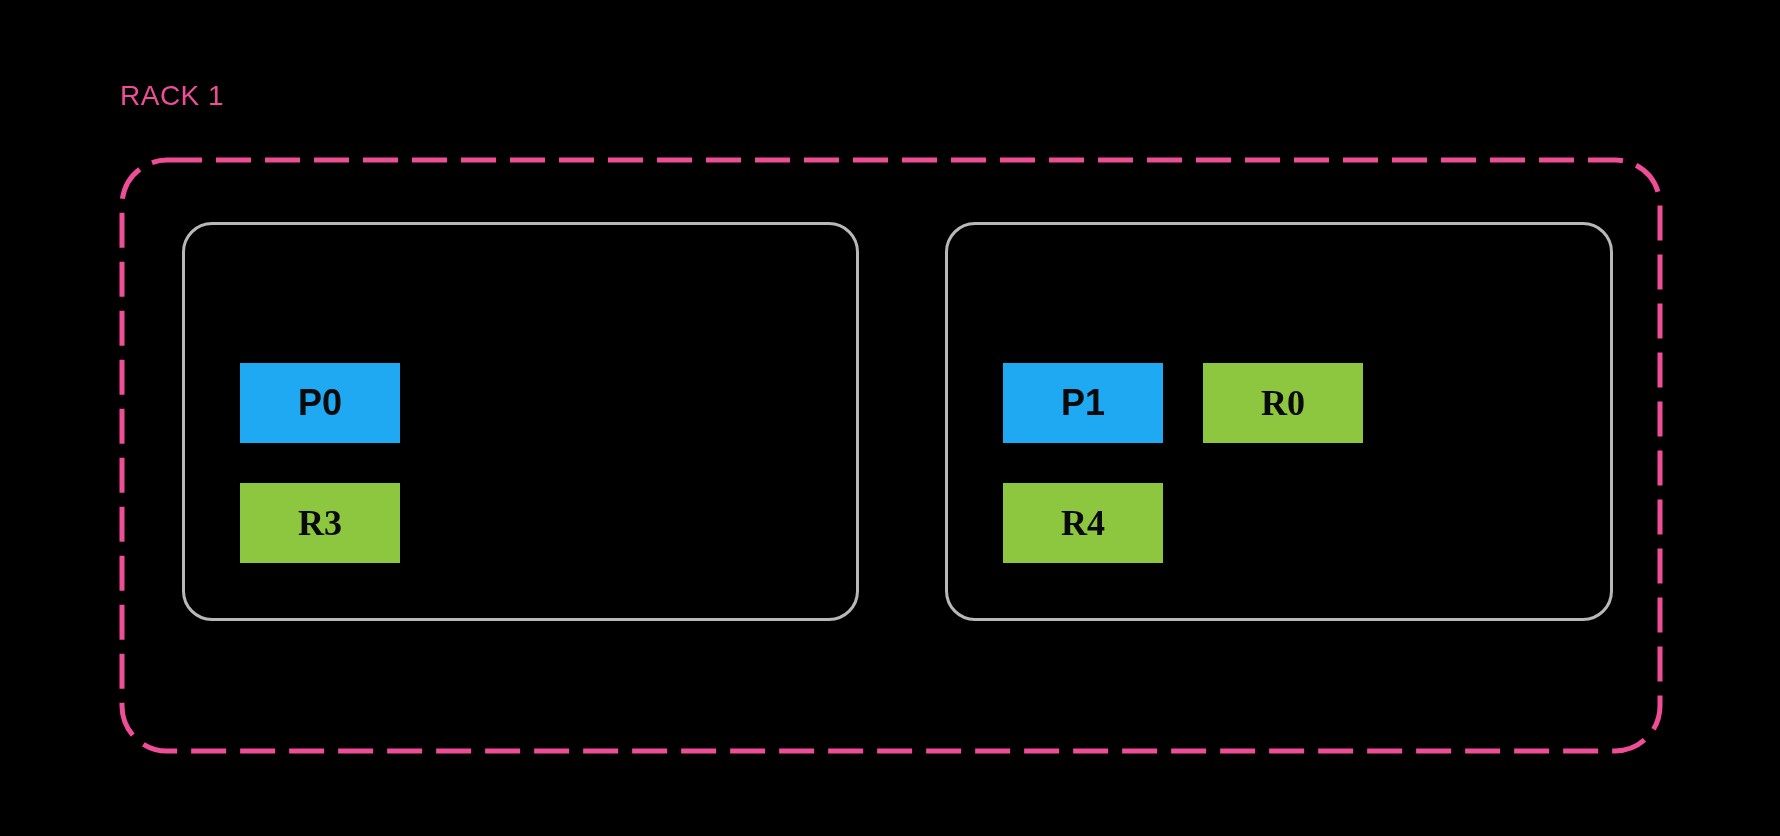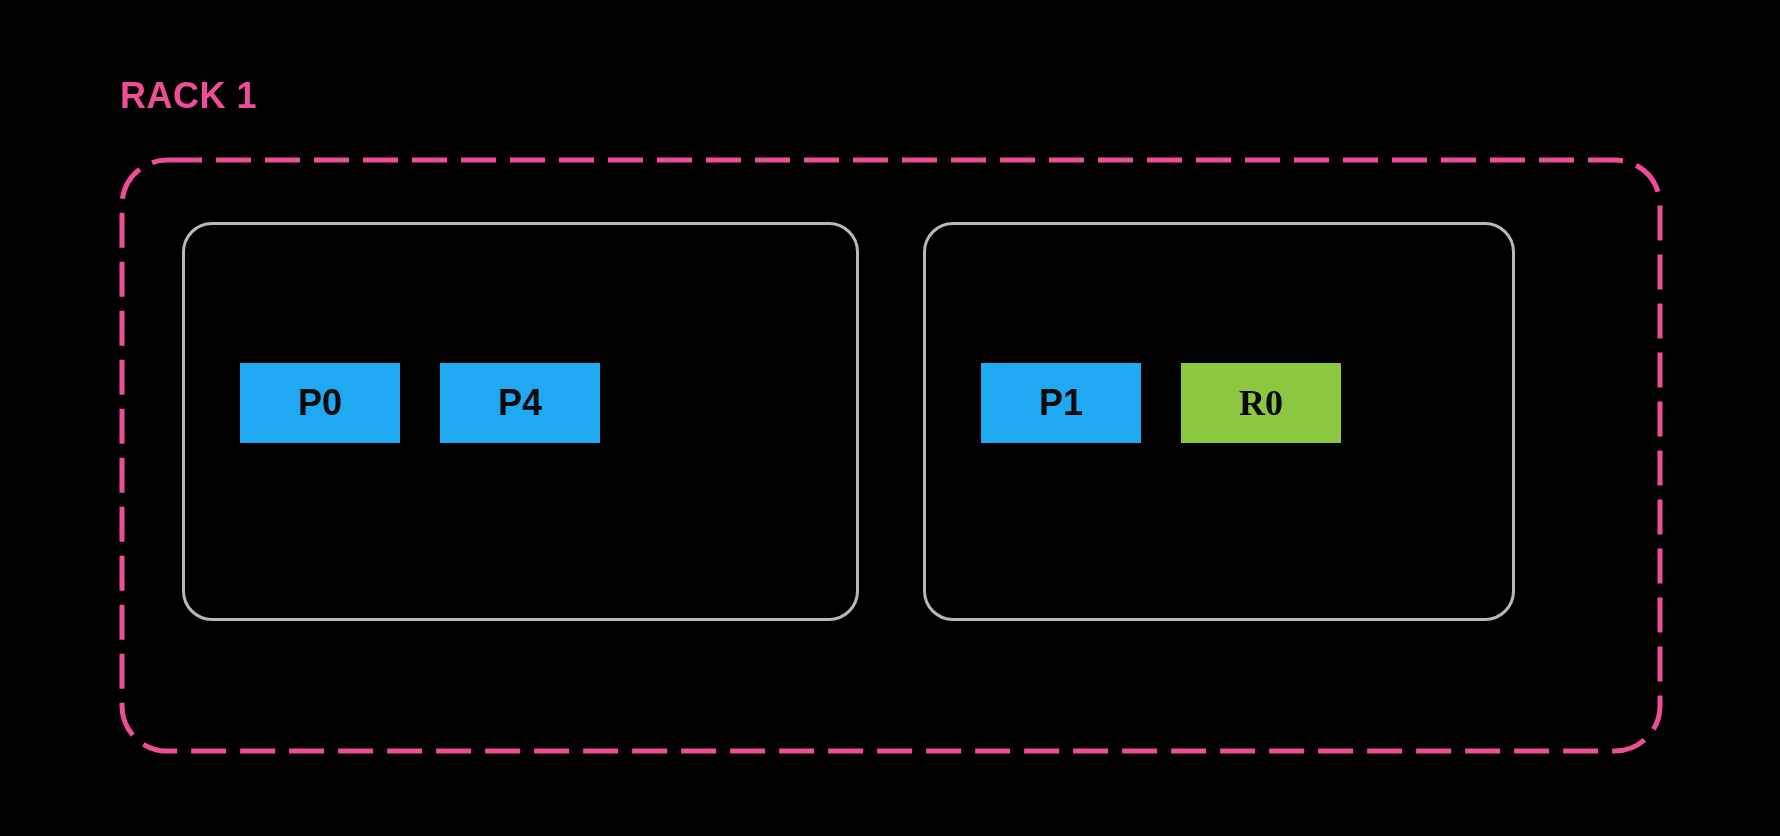--- a/index.html
+++ b/index.html
@@ -21,23 +21,23 @@
   .stage {
     position: relative;
     width: 1780px;
     height: 836px;
     background: var(--bg);
   }
   .rack-title {
     position: absolute;
     left: 120px;
     top: 78px;
-    font-size: 36px;
+    font-size: 28px;
     line-height: 36px;
-    font-weight: bold;
+    font-weight: normal;
     letter-spacing: 0.5px;
     color: var(--pink);
   }
   .rack-border-svg {
     position: absolute;
     left: 122px;
     top: 160px;
     width: 1538px;
     height: 591px;
     overflow: visible;
@@ -50,21 +50,21 @@
   }
   .host {
     position: absolute;
     top: 222px;
     height: 399px;
     border: 3px solid var(--gray);
     border-radius: 30px;
     padding: 138px 0 0 55px;
   }
   .host-0 { left: 182px; width: 677px; }
-  .host-1 { left: 923px; width: 592px; }
+  .host-1 { left: 945px; width: 668px; }
   .host-rows {
     display: flex;
     flex-direction: column;
     gap: 40px;
   }
   .host-row {
     display: flex;
     gap: 40px;
   }
   .node {
@@ -88,31 +88,32 @@
   <div class="rack-title">RACK 1</div>
 
   <svg class="rack-border-svg" viewBox="0 0 1538 591" xmlns="http://www.w3.org/2000/svg">
     <rect x="0" y="0" width="1538" height="591" rx="45" ry="45"></rect>
   </svg>
 
   <div class="host host-0">
     <div class="host-rows">
         <div class="host-row">
           <div class="node node-primary">P0</div>
-          <div class="node node-primary">P4</div>
         </div>
         <div class="host-row">
+          <div class="node node-replica">R3</div>
         </div>
       </div>
   </div>
 
   <div class="host host-1">
     <div class="host-rows">
         <div class="host-row">
           <div class="node node-primary">P1</div>
           <div class="node node-replica">R0</div>
         </div>
         <div class="host-row">
+          <div class="node node-replica">R4</div>
         </div>
       </div>
   </div>
 
 </div>
 
 </body></html>

